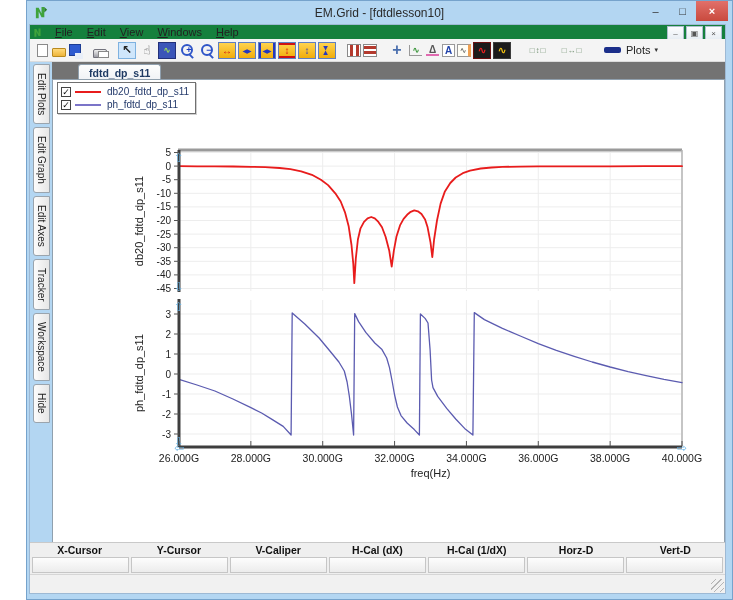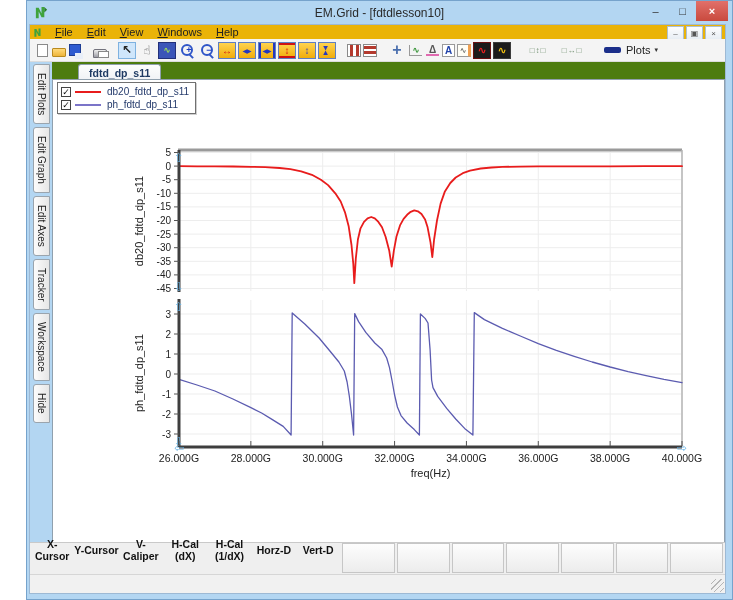--- a/index.html
+++ b/index.html
@@ -10,21 +10,21 @@
   .titlebar .appicon{margin-left:7px;width:15px;height:15px;}
   .title{position:absolute;left:0;right:0;text-align:center;font-size:12px;color:#2a2a2a;}
   .winbtns{position:absolute;right:4px;top:0;display:flex;height:20px;}
   .wbtn{width:27px;height:20px;display:flex;align-items:center;justify-content:center;
     font-size:11px;color:#333;}
   .wbtn.close{width:32px;background:linear-gradient(#e1706a,#c94a3e);color:#fff;font-weight:bold;}
   
   .appbody{position:absolute;left:2px;right:6px;top:23px;bottom:5px;background:#fff;
     border:1px solid #9db9d4;box-sizing:border-box;}
   
-  .menubar{position:absolute;left:0;right:0;top:0;height:14px;background:#eab308;
+  .menubar{position:absolute;left:0;right:0;top:0;height:14px;background:#15803d;
     border-bottom:1px solid #e3e3e3;display:flex;align-items:center;font-size:11px;color:#222;}
   .menubar .appicon{width:11px;height:11px;margin:0 4px 0 3px;}
   .mi{padding:0 7px;cursor:default;}
   .mdibtns{position:absolute;right:3px;top:1px;display:flex;}
   .mdibtn{width:15px;height:12px;margin-left:2px;border:1px solid #aebfce;
     background:linear-gradient(#fcfdfe,#e8eef4);font-size:8px;color:#555;
     display:flex;align-items:center;justify-content:center;}
   
   .toolbar{position:absolute;left:0;right:0;top:14px;height:23px;background:#f4f4f4;
     border-bottom:1px solid #dcdcdc;display:flex;align-items:center;padding-left:4px;box-sizing:border-box;}
@@ -72,36 +72,36 @@
   .layoutbtn{width:auto;padding:0 5px;font-size:11px;color:#222;}
   .lbar{width:17px;height:6px;background:#1b2f8a;border-radius:2px;margin-right:5px;}
   .caret{font-size:7px;margin-left:4px;color:#333;}
   
   .main{position:absolute;left:0;right:0;top:37px;bottom:50px;display:flex;}
   .sidestrip{width:22px;background:#b3d6f2;padding-top:2px;box-sizing:border-box;}
   .sbtab{writing-mode:vertical-rl;display:block;margin:0 0 3px 3px;padding:8px 2px;
     background:linear-gradient(90deg,#fcfcfc,#e6e6e6);border:1px solid #9aa4ad;border-radius:3px 0 0 3px;
     font-size:10px;color:#222;text-align:center;}
   .rightcol{flex:1;display:flex;flex-direction:column;min-width:0;}
-  .tabrow{height:17px;position:relative;background:#4d7c0f;}
+  .tabrow{height:17px;position:relative;background:#737373;}
   .tab{position:absolute;left:26px;top:2px;height:15px;display:flex;align-items:center;
     background:linear-gradient(#fdfdfd,#f0f2f5);border:1px solid #90a0ae;border-bottom:none;
     border-radius:3px 3px 0 0;padding:0 10px;font-size:10.5px;font-weight:bold;color:#1f3a63;}
   .panel{flex:1;border:1px solid #90a0ae;background:#fff;position:relative;overflow:hidden;}
   #chart{position:absolute;left:0;top:0;}
   .legend{position:absolute;left:4px;top:2px;background:#fff;border:1px solid #707070;
     box-shadow:1px 1px 0 #cfcfcf;padding:2px 6px 2px 2px;z-index:5;}
   .lrow{display:flex;align-items:center;height:13px;}
   .cb{width:10px;height:10px;border:1px solid #444;background:#fff;font-size:9px;line-height:9px;
     text-align:center;color:#111;margin:0 4px 0 1px;box-sizing:border-box;}
   .sw{width:26px;border-top:2px solid #000;margin-right:6px;}
   .ltxt{font-size:10px;color:#243a6b;white-space:nowrap;}
   
   .readout{position:absolute;left:0;right:0;bottom:18px;height:32px;background:#efefef;
-    border-top:1px solid #c9c9c9;display:flex;flex-direction:row;}
+    border-top:1px solid #c9c9c9;display:flex;flex-direction:column;}
   .rhead{display:flex;height:14px;align-items:center;}
   .rhead div{flex:1;text-align:center;font-size:10.5px;font-weight:bold;color:#111;}
   .rcells{display:flex;flex:1;padding:0 1px 2px;}
   .rcells div{flex:1;margin:0 1px;background:linear-gradient(#fdfdfd,#ececec);
     border:1px solid #c6c6c6;}
   
   .statusbar{position:absolute;left:0;right:0;bottom:0;height:18px;background:#f1f1f1;
     border-top:1px solid #d6d6d6;}
   .grip{position:absolute;right:1px;bottom:1px;width:13px;height:13px;
     background:repeating-linear-gradient(135deg,transparent 0 3px,#b5b5b5 3px 4px);}

